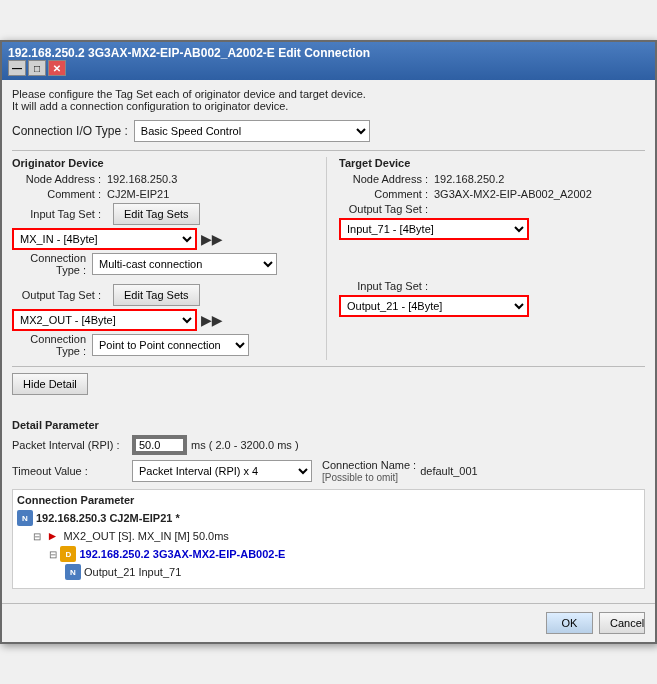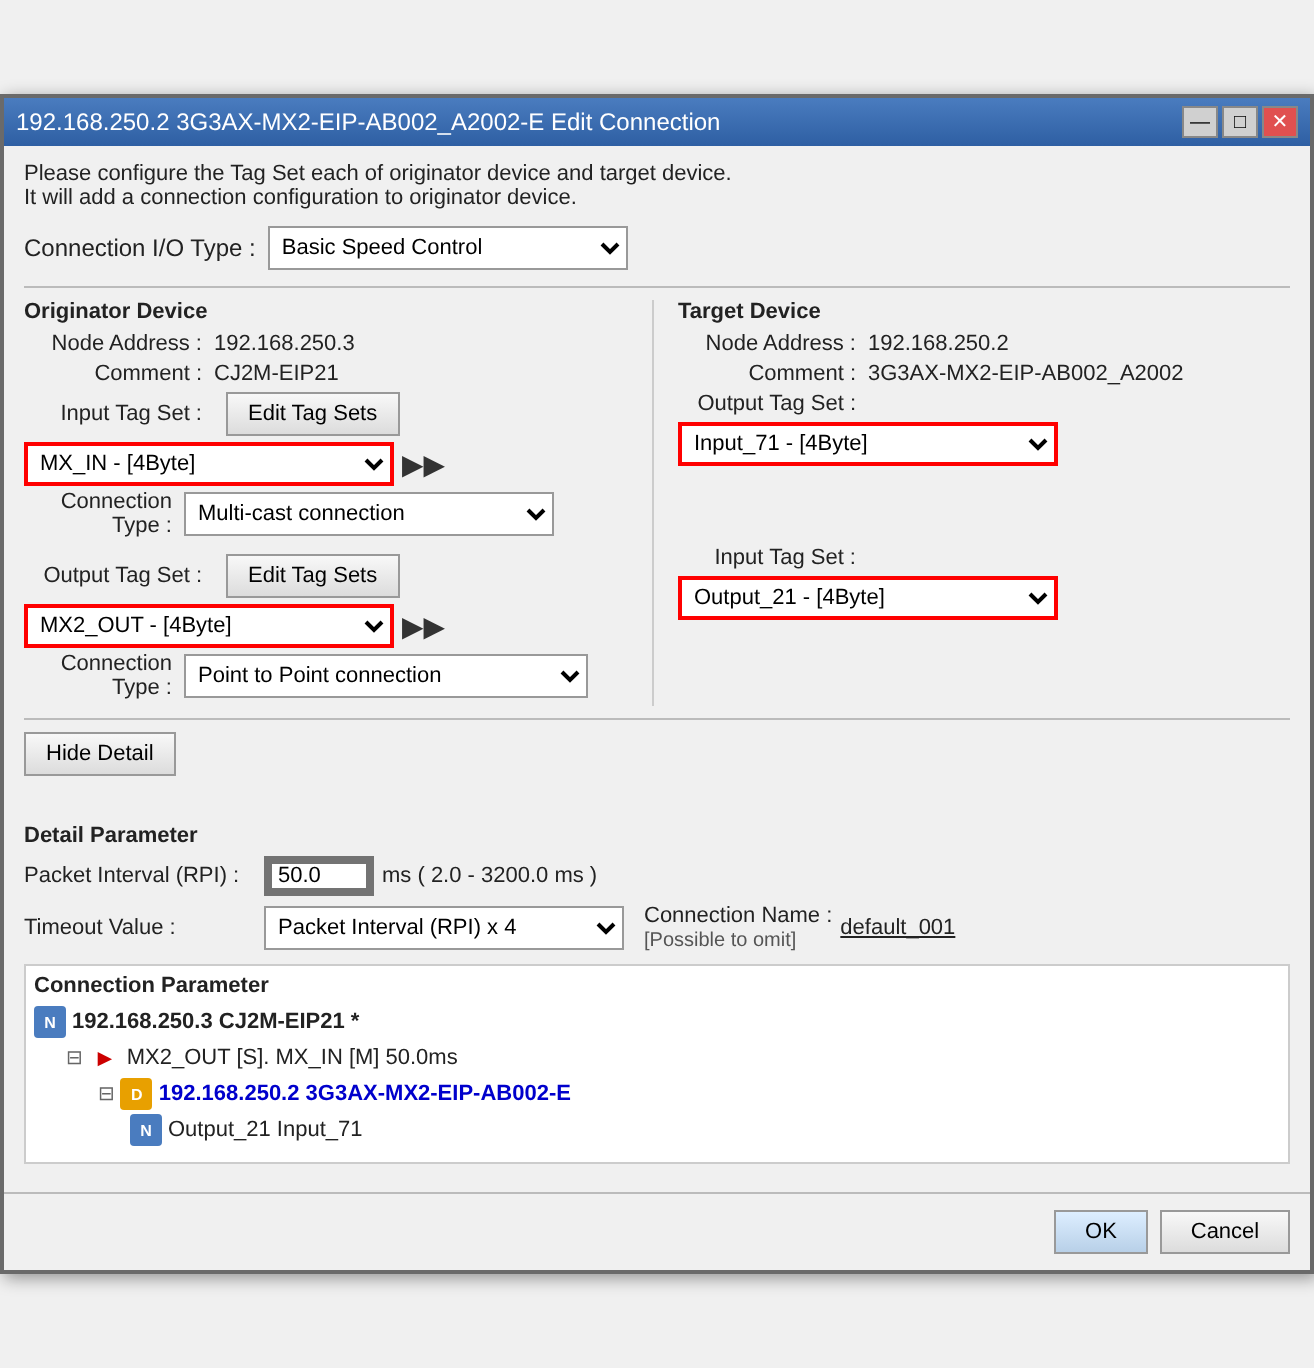--- a/index.html
+++ b/index.html
@@ -16,24 +16,25 @@
       width: 657px;
       background: #f0f0f0;
       border: 2px solid #6a6a6a;
       box-shadow: 2px 2px 8px rgba(0,0,0,0.4);
     }
     .title-bar {
       background: linear-gradient(to bottom, #4a7cbf, #2e5fa3);
       color: white;
       padding: 4px 6px;
       display: flex;
-      align-items: center;
+      align-items: flex-start;
       justify-content: space-between;
       font-size: 12px;
-      font-weight: normal;
+      font-weight: bold;
+      flex-direction: column;
     }
     .title-bar-buttons {
       display: flex;
       gap: 2px;
     }
     .title-bar-btn {
       width: 18px;
       height: 16px;
       background: #d0d0d0;
       border: 1px solid #888;
@@ -69,21 +70,21 @@
       margin-right: 6px;
     }
     select {
       height: 22px;
       font-size: 11px;
       border: 1px solid #999;
       background: white;
       padding: 1px 2px;
     }
     .conn-type-select {
-      width: 180px;
+      width: 236px;
     }
     .two-col {
       display: flex;
       gap: 0;
       margin-bottom: 2px;
     }
     .col-left {
       width: 310px;
       padding-right: 8px;
     }
@@ -177,21 +178,20 @@
     .conn-name-label {
       font-size: 11px;
       margin-left: 10px;
       white-space: nowrap;
       color: #222;
     }
     .conn-name-value {
       font-size: 11px;
       margin-left: 4px;
       color: #222;
-      text-decoration: underline;
     }
     .conn-struct-section {
       border: 1px solid #ccc;
       background: white;
       margin-top: 6px;
       padding: 4px;
       min-height: 100px;
     }
     .conn-struct-title {
       font-size: 11px;
@@ -248,21 +248,21 @@
       gap: 6px;
       padding: 8px 10px 8px;
       border-top: 1px solid #bbb;
       margin-top: 6px;
     }
     .ok-btn {
       width: 47px;
       background: linear-gradient(to bottom, #ddeeff, #b8d0e8);
     }
     .cancel-btn {
-      width: 65px;
+      width: 46px;
     }
     .col-divider {
       width: 1px;
       background: #ccc;
       margin: 0 4px;
     }
     .hide-detail-btn {
       margin-bottom: 4px;
     }
     .tag-row {
@@ -345,21 +345,21 @@
             <button class="edit-btn">Edit Tag Sets</button>
           </div>
           <div class="tag-row">
             <select class="tag-select-red">
               <option>MX2_OUT - [4Byte]</option>
             </select>
             <span class="arrow-icon">▶▶</span>
           </div>
           <div class="field-row">
             <span class="field-label" style="width:80px">Connection<br>Type :</span>
-            <select style="width:202px">
+            <select style="width:157px">
               <option>Point to Point connection</option>
             </select>
           </div>
         </div>
       </div>
 
       <div class="col-divider"></div>
 
       <div class="col-right">
         <div class="device-section-title">Target Device</div>

